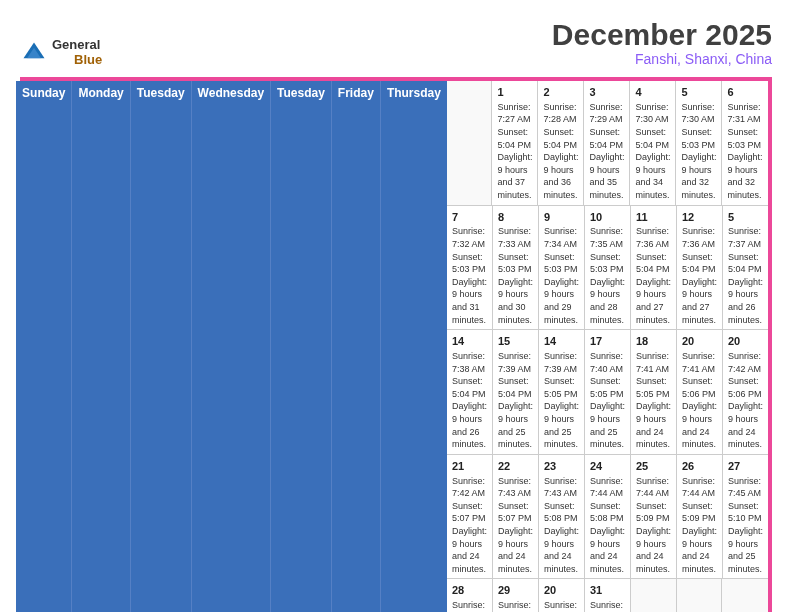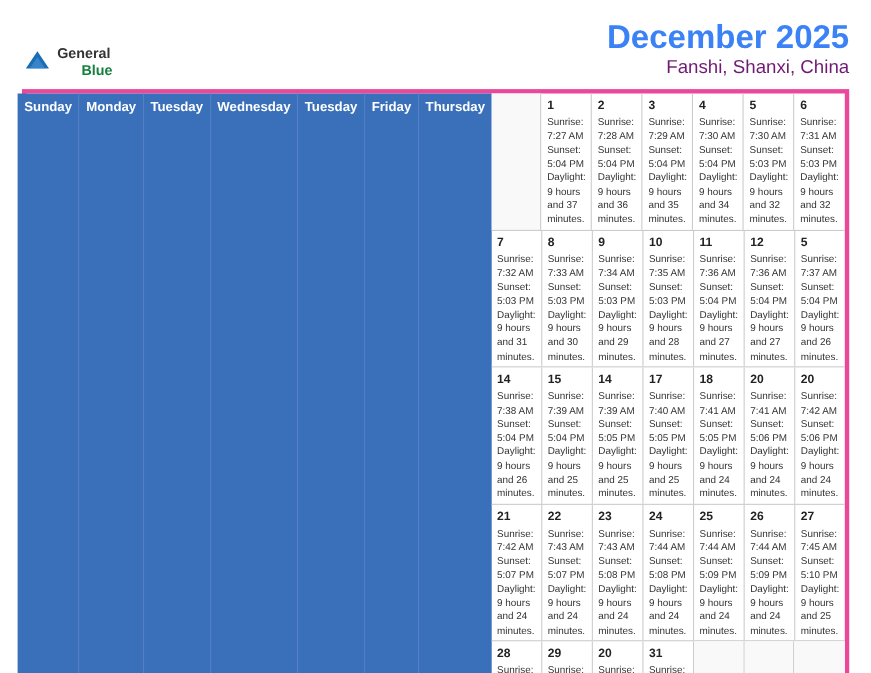--- a/index.html
+++ b/index.html
@@ -28,38 +28,38 @@
       align-items: center;
     }
     .logo-text {
       display: flex;
       flex-direction: column;
       font-size: 13px;
       font-weight: bold;
       line-height: 1.1;
     }
     .logo-general { color: #333; }
-    .logo-blue { color: #15803d; padding-left: 22px; }
+    .logo-blue { color: #a16207; padding-left: 22px; }
     .logo-icon {
       width: 28px;
       height: 28px;
       margin-right: 4px;
     }
     .title-block {
       text-align: right;
     }
     .month-title {
       font-size: 30px;
       font-weight: bold;
-      color: #3b82f6;
+      color: #404040;
       line-height: 1.1;
     }
     .subtitle {
-      font-size: 17px;
-      color: #701a75;
+      font-size: 14px;
+      color: #8b5cf6;
     }
     .calendar {
       flex: 1;
       display: flex;
       flex-direction: row;
       border: 4px solid #ec4899;
       justify-content: flex-end;
     }
     .cal-header {
       display: grid;

